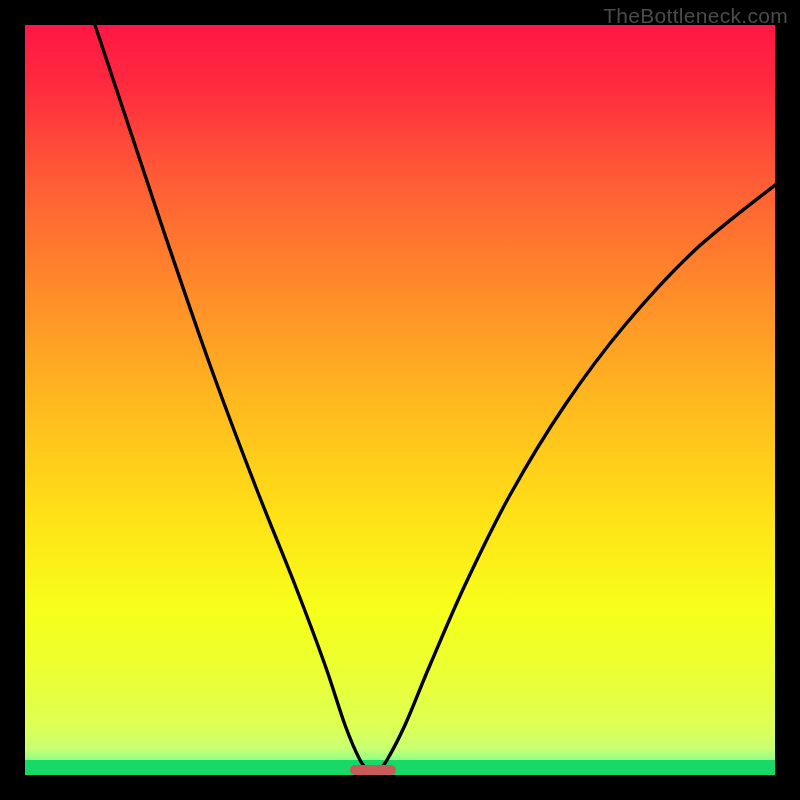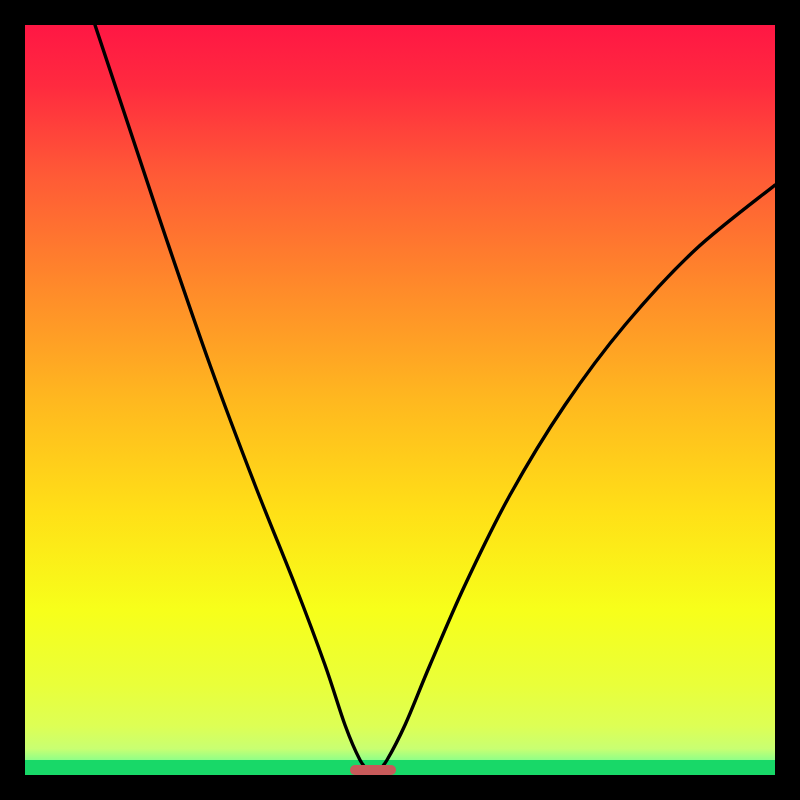--- a/index.html
+++ b/index.html
@@ -65,13 +65,14 @@
           </linearGradient>
       </defs>
       <rect id="bg-rect" x="0" y="0" width="750" height="750" fill="url(#bg-grad)"></rect>
       <rect id="green-band" x="0" width="750" fill="#18d868" y="735" height="15"></rect>
       <path id="curve-left" fill="none" stroke-linecap="round" stroke-linejoin="round" d="M 70 0 C 75.0 15.0, 88.3 55.0, 100 90 C 111.7 125.0, 125.8 168.3, 140 210 C 154.2 251.7, 170.0 298.3, 185 340 C 200.0 381.7, 215.8 423.3, 230 460 C 244.2 496.7, 258.3 530.0, 270 560 C 281.7 590.0, 291.7 616.7, 300 640 C 308.3 663.3, 314.2 684.2, 320 700 C 325.8 715.8, 330.8 727.0, 335 735 C 339.2 743.0, 343.3 745.8, 345 748" stroke="#000000" stroke-width="3.4"></path>
       <path id="curve-right" fill="none" stroke-linecap="round" stroke-linejoin="round" d="M 352 748 C 353.7 745.8, 357.3 743.0, 362 735 C 366.7 727.0, 372.8 715.8, 380 700 C 387.2 684.2, 395.0 663.3, 405 640 C 415.0 616.7, 426.7 588.3, 440 560 C 453.3 531.7, 468.3 500.0, 485 470 C 501.7 440.0, 520.8 408.3, 540 380 C 559.2 351.7, 578.3 325.8, 600 300 C 621.7 274.2, 645.0 248.3, 670 225 C 695.0 201.7, 736.7 170.8, 750 160" stroke="#000000" stroke-width="3.4"></path>
       <rect id="marker" x="325" y="740" width="46" height="10" rx="5" fill="#c85a5a"></rect>
     </svg>
   </div>
 
+  <div class="watermark">TheBottleneck.com</div>
 </div>
 
 </body></html>

